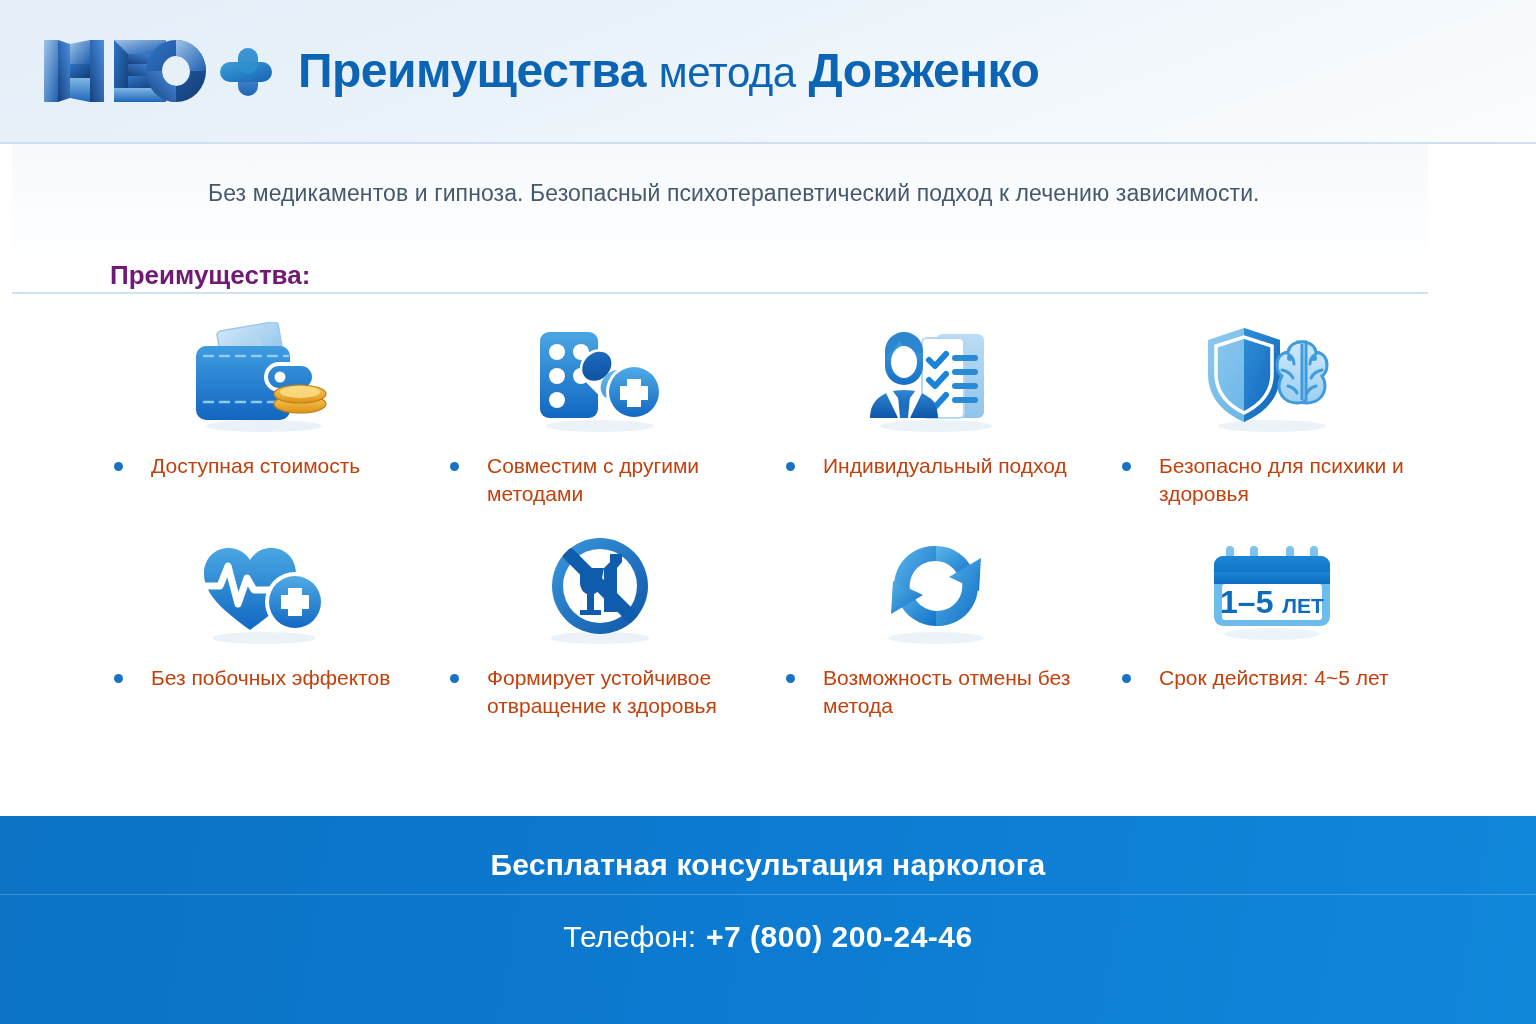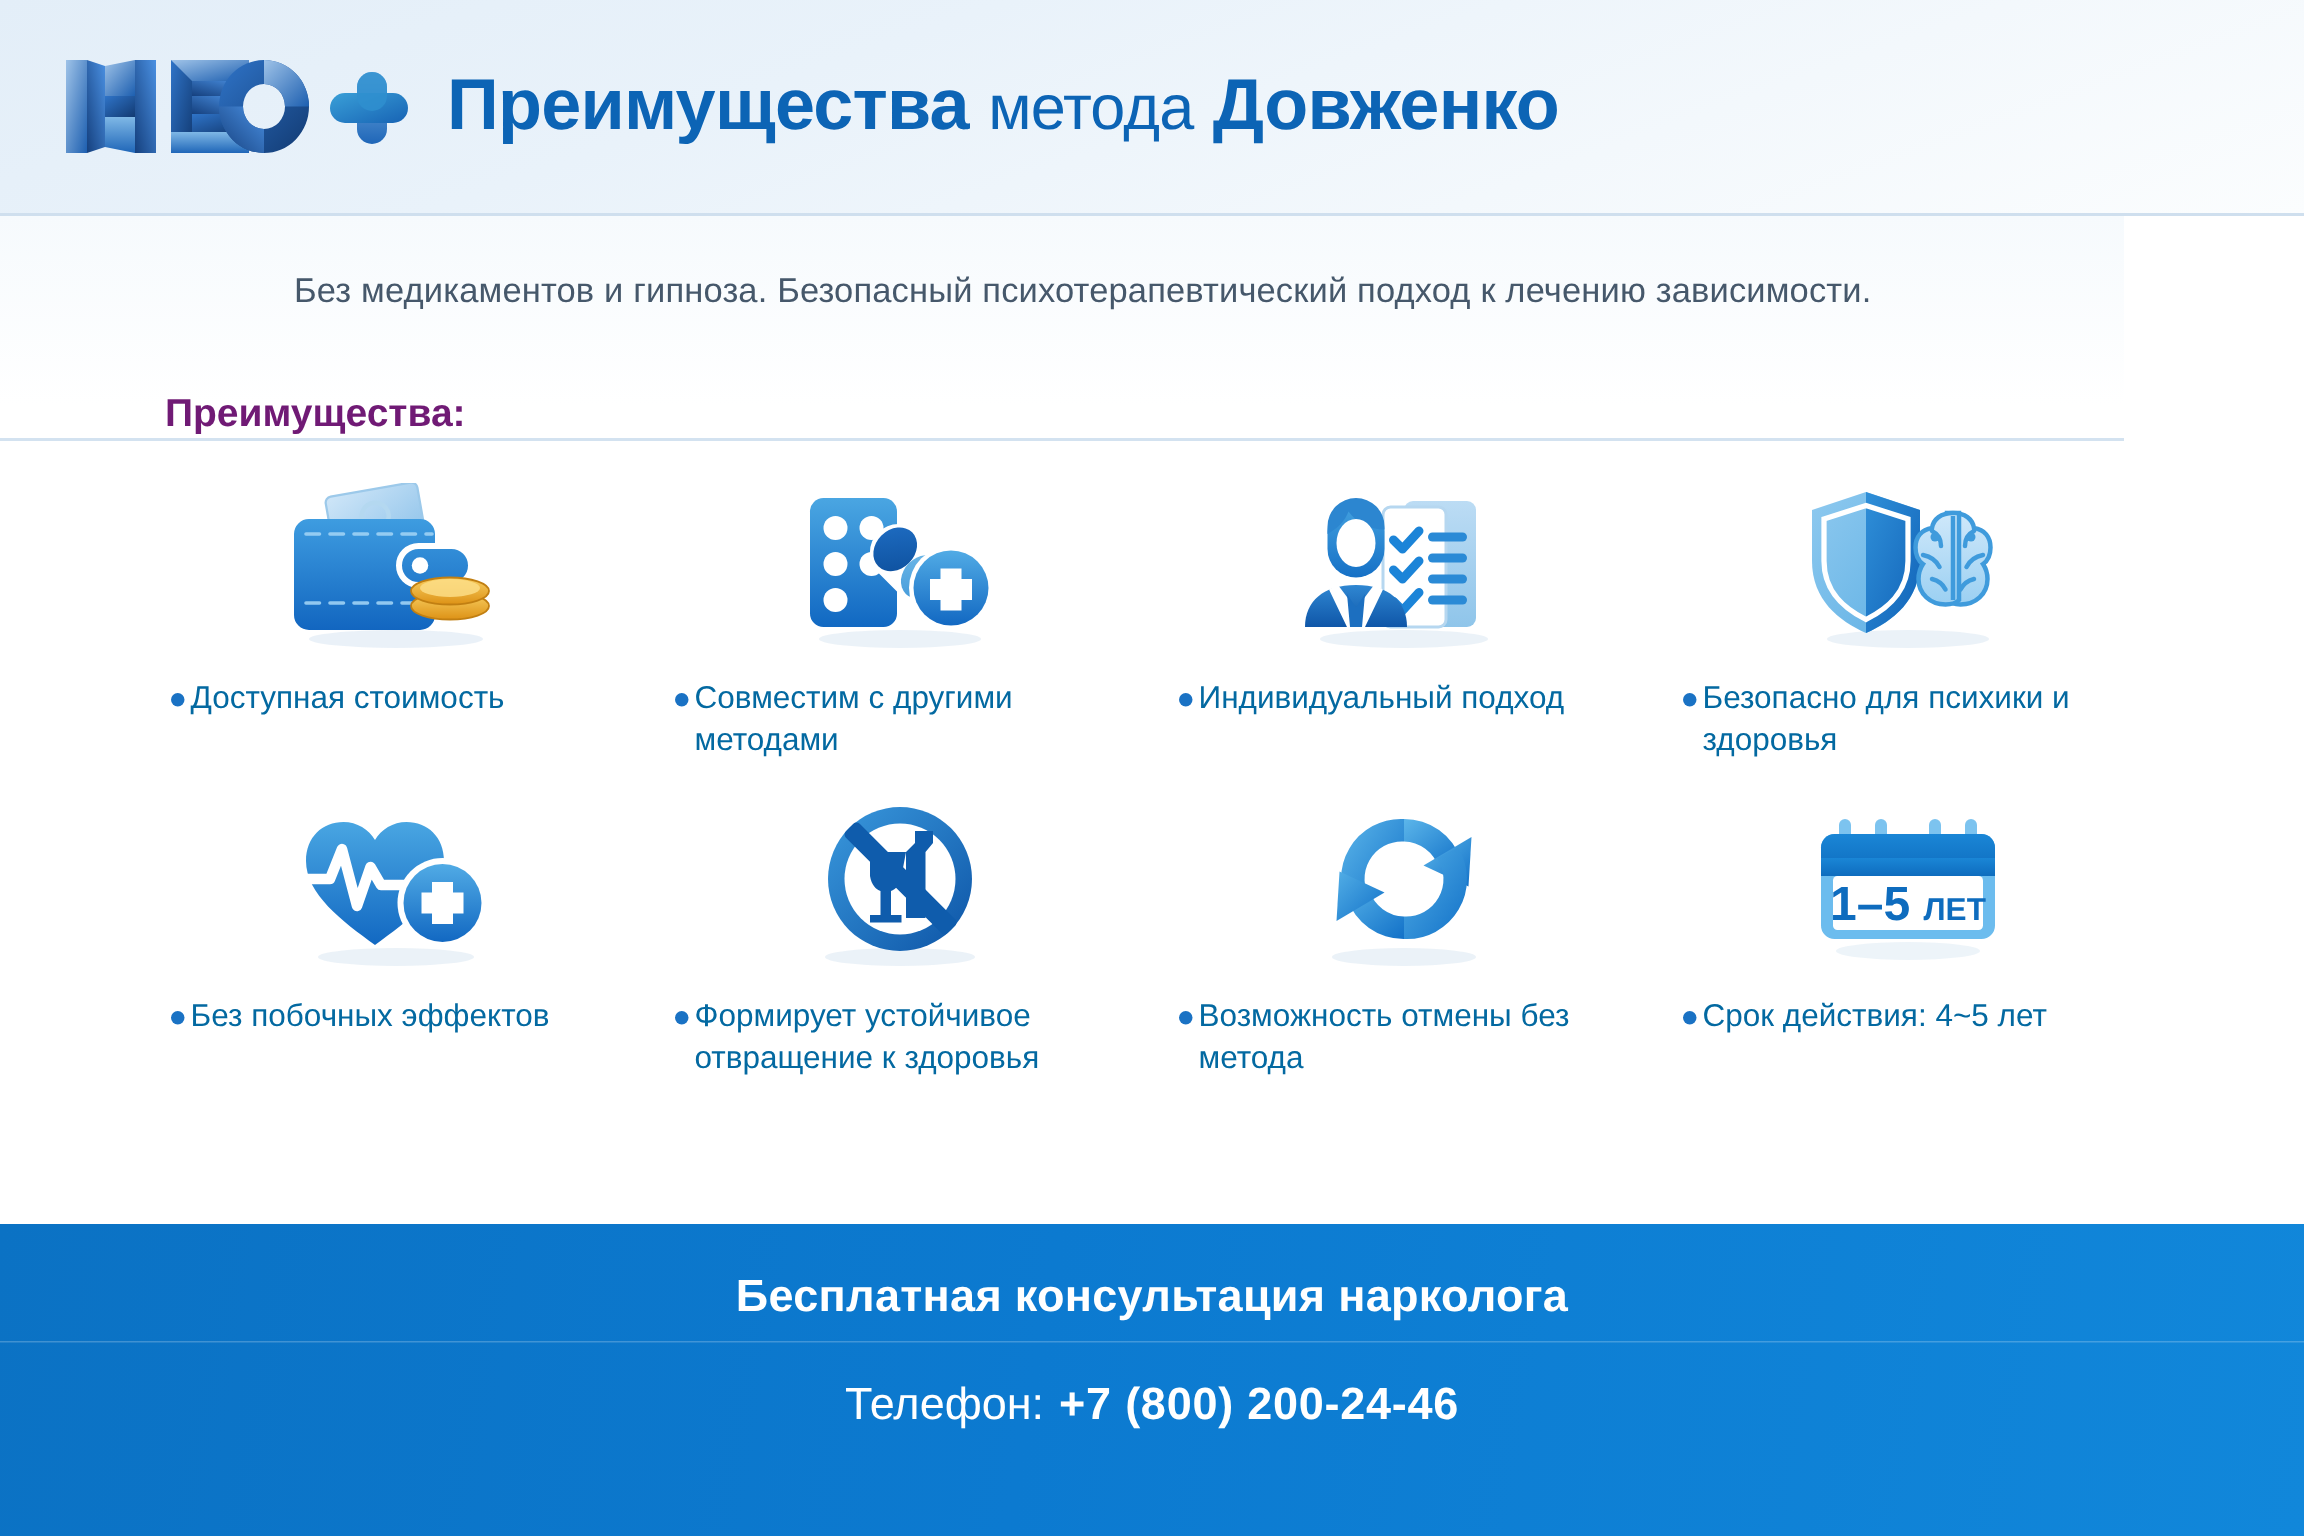--- a/index.html
+++ b/index.html
@@ -48,21 +48,21 @@
     color: #0c64b5;
     white-space: nowrap;
     letter-spacing: -0.5px;
   }
   .title .t-strong { font-weight: bold; }
   .title .t-light  { font-weight: normal; font-size: 42px; }
 
   
   .subtitle-zone {
     position: absolute;
-    left: 0; top: 144px;
+    left: 12px; top: 144px;
     width: 1416px;
     height: 150px;
     background: linear-gradient(180deg, #f6fafd 0%, #ffffff 85%);
     border-bottom: 2px solid #d3e2f0;
     box-sizing: border-box;
   }
   .subtitle {
     position: absolute;
     left: 196px;
     top: 36px;
@@ -103,24 +103,24 @@
     display: flex;
     align-items: flex-end;
     justify-content: flex-end;
   }
   .icon-wrap svg { display: block; }
   .cell-label {
     margin-top: 18px;
     width: 300px;
     display: flex;
     align-items: flex-start;
-    gap: 4px;
+    gap: 28px;
     font-size: 21px;
     line-height: 1.32;
-    color: #0369a1;
+    color: #c2410c;
   }
   .bullet {
     flex: 0 0 auto;
     width: 9px;
     height: 9px;
     border-radius: 50%;
     background: #1a72c4;
     margin-top: 10px;
   }
 

